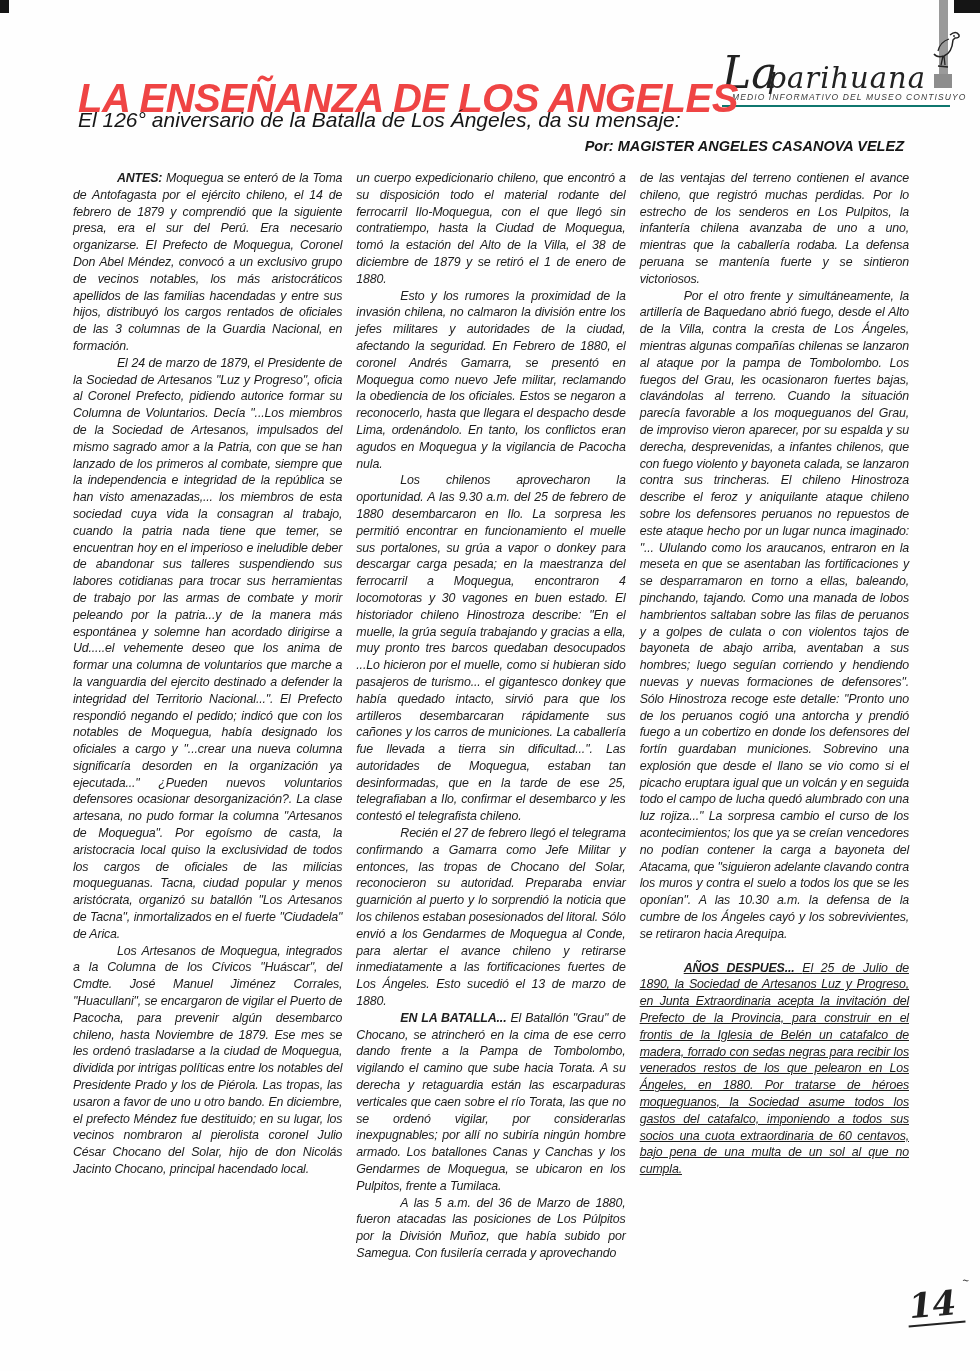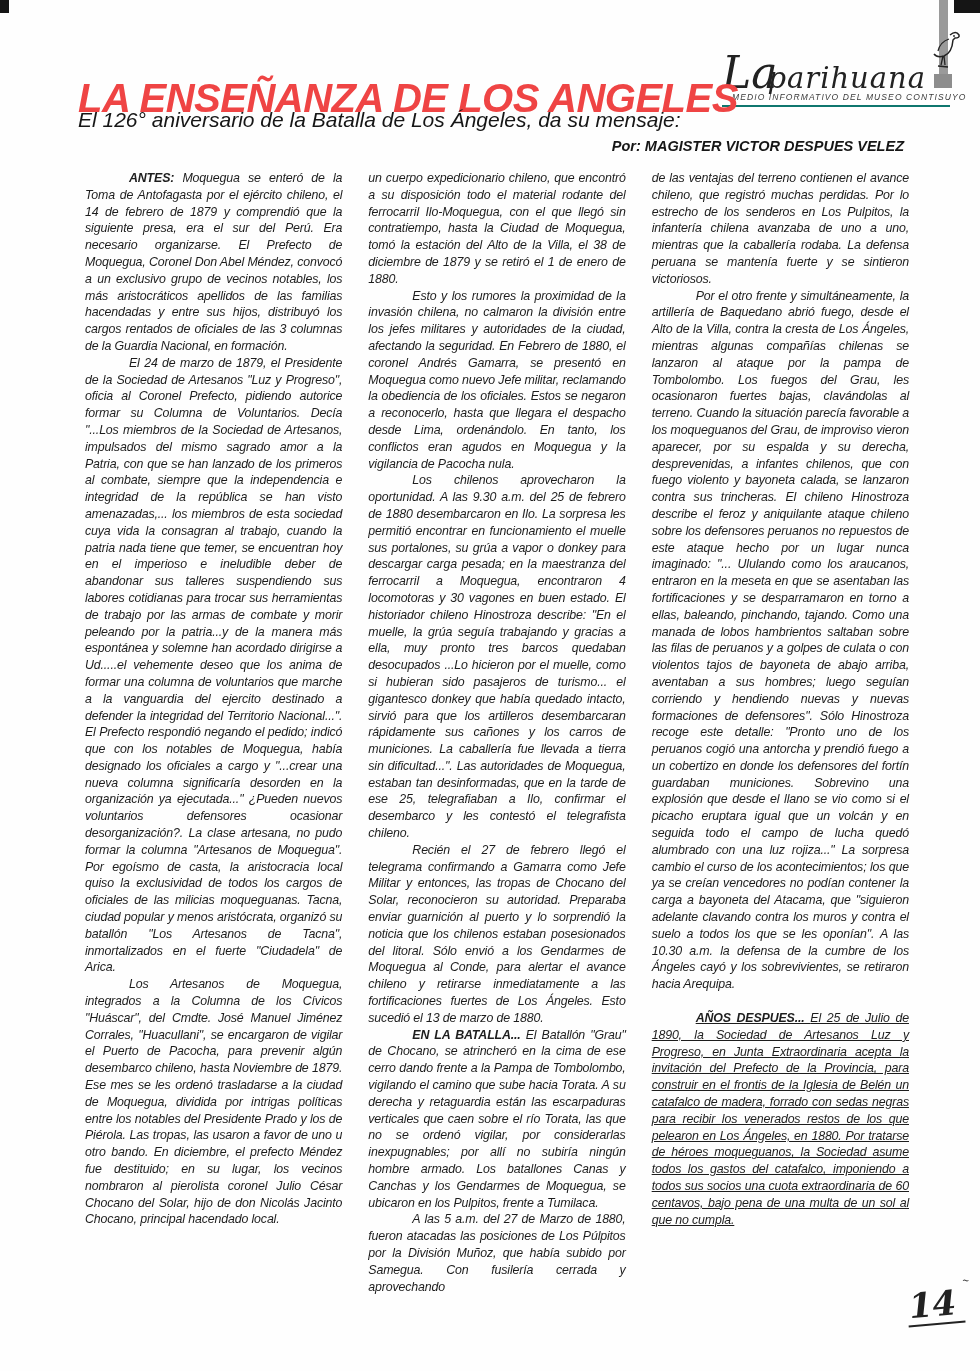--- a/index.html
+++ b/index.html
@@ -28,21 +28,21 @@
          letter-spacing:-0.5px;color:#ef4444;white-space:nowrap;margin-top:12px;}
   .subtitle{position:absolute;left:78px;top:108px;font-size:21px;color:#161616;white-space:nowrap;}
   .byline{position:absolute;right:76px;top:138px;font-size:14.5px;font-weight:bold;color:#161616;}
   
   .columns{
     position:absolute;left:73px;top:170px;width:836px;
     display:flex;gap:14px;
   }
   .col{flex:1;min-width:0;text-align:justify;
        font-size:12.4px;line-height:16.8px;letter-spacing:-0.15px;
-       hyphens:auto;margin-left:12px;-webkit-hyphens:auto;}
+       hyphens:auto;-webkit-hyphens:auto;}
   .col p{margin:0;text-indent:44px;}
   .col p.cont{text-indent:0;}
   .col p.space-before{margin-top:17px;text-decoration:underline;}
   .lead{font-weight:bold;}
   
   .pagenum{
     position:absolute;right:16px;bottom:46px;
     font-family:"DejaVu Serif",serif;font-style:italic;font-weight:bold;
     font-size:34px;color:#222;transform:rotate(-5deg);
     border-bottom:2.5px solid #222;padding:0 8px 0 2px;line-height:1.05;
@@ -66,37 +66,37 @@
         <path d="M21 9 q-9 3 -11 12" stroke="#222" fill="none" stroke-width="1.2"></path>
         <path d="M15 26 l-2 9 m3 -9 l1 9 M10 36 l10 1" stroke="#222" fill="none" stroke-width="1.3"></path>
         <circle cx="26" cy="6" r="0.9" fill="#222"></circle>
       </svg>
     </div>
     <div class="tagline">MEDIO INFORMATIVO DEL MUSEO CONTISUYO</div>
   </div>
 
   <div class="title">LA ENSEÑANZA DE LOS ANGELES</div>
   <div class="subtitle">El 126° aniversario de la Batalla de Los Ángeles, da su mensaje:</div>
-  <div class="byline">Por: MAGISTER VICTOR DESPUES VELEZ</div>
+  <div class="byline">Por: MAGISTER ANGELES CASANOVA VELEZ</div>
 
   <div class="columns">
 
     <div class="col">
       <p><b class="lead">ANTES: </b><span>Moquegua se enteró de la Toma de Antofagasta por el ejército chileno, el 14 de febrero de 1879 y comprendió que la siguiente presa, era el sur del Perú. Era necesario organizarse. El Prefecto de Moquegua, Coronel Don Abel Méndez, convocó a un exclusivo grupo de vecinos notables, los más aristocráticos apellidos de las familias hacendadas y entre sus hijos, distribuyó los cargos rentados de oficiales de las 3 columnas de la Guardia Nacional, en formación.</span></p>
       <p><span>El 24 de marzo de 1879, el Presidente de la Sociedad de Artesanos "Luz y Progreso", oficia al Coronel Prefecto, pidiendo autorice formar su Columna de Voluntarios. Decía "...Los miembros de la Sociedad de Artesanos, impulsados del mismo sagrado amor a la Patria, con que se han lanzado de los primeros al combate, siempre que la independencia e integridad de la república se han visto amenazadas,... los miembros de esta sociedad cuya vida la consagran al trabajo, cuando la patria nada tiene que temer, se encuentran hoy en el imperioso e ineludible deber de abandonar sus talleres suspendiendo sus labores cotidianas para trocar sus herramientas de trabajo por las armas de combate y morir peleando por la patria...y de la manera más espontánea y solemne han acordado dirigirse a Ud.....el vehemente deseo que los anima de formar una columna de voluntarios que marche a la vanguardia del ejercito destinado a defender la integridad del Territorio Nacional...". El Prefecto respondió negando el pedido; indicó que con los notables de Moquegua, había designado los oficiales a cargo y "...crear una nueva columna significaría desorden en la organización ya ejecutada..." ¿Pueden nuevos voluntarios defensores ocasionar desorganización?. La clase artesana, no pudo formar la columna "Artesanos de Moquegua". Por egoísmo de casta, la aristocracia local quiso la exclusividad de todos los cargos de oficiales de las milicias moqueguanas. Tacna, ciudad popular y menos aristócrata, organizó su batallón "Los Artesanos de Tacna", inmortalizados en el fuerte "Ciudadela" de Arica.</span></p>
       <p><span>Los Artesanos de Moquegua, integrados a la Columna de los Cívicos "Huáscar", del Cmdte. José Manuel Jiménez Corrales, "Huacullani", se encargaron de vigilar el Puerto de Pacocha, para prevenir algún desembarco chileno, hasta Noviembre de 1879. Ese mes se les ordenó trasladarse a la ciudad de Moquegua, dividida por intrigas políticas entre los notables del Presidente Prado y los de Piérola. Las tropas, las usaron a favor de uno u otro bando. En diciembre, el prefecto Méndez fue destituido; en su lugar, los vecinos nombraron al pierolista coronel Julio César Chocano del Solar, hijo de don Nicolás Jacinto Chocano, principal hacendado local.</span></p>
     </div>
 
     <div class="col">
       <p class="cont"><span>un cuerpo expedicionario chileno, que encontró a su disposición todo el material rodante del ferrocarril Ilo-Moquegua, con el que llegó sin contratiempo, hasta la Ciudad de Moquegua, tomó la estación del Alto de la Villa, el 38 de diciembre de 1879 y se retiró el 1 de enero de 1880.</span></p>
       <p><span>Esto y los rumores la proximidad de la invasión chilena, no calmaron la división entre los jefes militares y autoridades de la ciudad, afectando la seguridad. En Febrero de 1880, el coronel Andrés Gamarra, se presentó en Moquegua como nuevo Jefe militar, reclamando la obediencia de los oficiales. Estos se negaron a reconocerlo, hasta que llegara el despacho desde Lima, ordenándolo. En tanto, los conflictos eran agudos en Moquegua y la vigilancia de Pacocha nula.</span></p>
       <p><span>Los chilenos aprovecharon la oportunidad. A las 9.30 a.m. del 25 de febrero de 1880 desembarcaron en Ilo. La sorpresa les permitió encontrar en funcionamiento el muelle sus portalones, su grúa a vapor o donkey para descargar carga pesada; en la maestranza del ferrocarril a Moquegua, encontraron 4 locomotoras y 30 vagones en buen estado. El historiador chileno Hinostroza describe: "En el muelle, la grúa seguía trabajando y gracias a ella, muy pronto tres barcos quedaban desocupados ...Lo hicieron por el muelle, como si hubieran sido pasajeros de turismo... el gigantesco donkey que había quedado intacto, sirvió para que los artilleros desembarcaran rápidamente sus cañones y los carros de municiones. La caballería fue llevada a tierra sin dificultad...". Las autoridades de Moquegua, estaban tan desinformadas, que en la tarde de ese 25, telegrafiaban a Ilo, confirmar el desembarco y les contestó el telegrafista chileno.</span></p>
       <p><span>Recién el 27 de febrero llegó el telegrama confirmando a Gamarra como Jefe Militar y entonces, las tropas de Chocano del Solar, reconocieron su autoridad. Preparaba enviar guarnición al puerto y lo sorprendió la noticia que los chilenos estaban posesionados del litoral. Sólo envió a los Gendarmes de Moquegua al Conde, para alertar el avance chileno y retirarse inmediatamente a las fortificaciones fuertes de Los Ángeles. Esto sucedió el 13 de marzo de 1880.</span></p>
       <p><b class="lead">EN LA BATALLA... </b><span>El Batallón "Grau" de Chocano, se atrincheró en la cima de ese cerro dando frente a la Pampa de Tombolombo, vigilando el camino que sube hacia Torata. A su derecha y retaguardia están las escarpaduras verticales que caen sobre el río Torata, las que no se ordenó vigilar, por considerarlas inexpugnables; por allí no subiría ningún hombre armado. Los batallones Canas y Canchas y los Gendarmes de Moquegua, se ubicaron en los Pulpitos, frente a Tumilaca.</span></p>
-      <p><span>A las 5 a.m. del 27 de Marzo de 1880, fueron atacadas las posiciones de Los Púlpitos por la División Muñoz, que había subido por Samegua. Con fusilería cerrada y aprovechando</span></p>
+      <p><span>A las 5 a.m. del 36 de Marzo de 1880, fueron atacadas las posiciones de Los Púlpitos por la División Muñoz, que había subido por Samegua. Con fusilería cerrada y aprovechando</span></p>
     </div>
 
     <div class="col">
       <p class="cont"><span>de las ventajas del terreno contienen el avance chileno, que registró muchas perdidas. Por lo estrecho de los senderos en Los Pulpitos, la infantería chilena avanzaba de uno a uno, mientras que la caballería rodaba. La defensa peruana se mantenía fuerte y se sintieron victoriosos.</span></p>
       <p><span>Por el otro frente y simultáneamente, la artillería de Baquedano abrió fuego, desde el Alto de la Villa, contra la cresta de Los Ángeles, mientras algunas compañías chilenas se lanzaron al ataque por la pampa de Tombolombo. Los fuegos del Grau, les ocasionaron fuertes bajas, clavándolas al terreno. Cuando la situación parecía favorable a los moqueguanos del Grau, de improviso vieron aparecer, por su espalda y su derecha, desprevenidas, a infantes chilenos, que con fuego violento y bayoneta calada, se lanzaron contra sus trincheras. El chileno Hinostroza describe el feroz y aniquilante ataque chileno sobre los defensores peruanos no repuestos de este ataque hecho por un lugar nunca imaginado: "... Ululando como los araucanos, entraron en la meseta en que se asentaban las fortificaciones y se desparramaron en torno a ellas, baleando, pinchando, tajando. Como una manada de lobos hambrientos saltaban sobre las filas de peruanos y a golpes de culata o con violentos tajos de bayoneta de abajo arriba, aventaban a sus hombres; luego seguían corriendo y hendiendo nuevas y nuevas formaciones de defensores". Sólo Hinostroza recoge este detalle: "Pronto uno de los peruanos cogió una antorcha y prendió fuego a un cobertizo en donde los defensores del fortín guardaban municiones. Sobrevino una explosión que desde el llano se vio como si el picacho eruptara igual que un volcán y en seguida todo el campo de lucha quedó alumbrado con una luz rojiza..." La sorpresa cambio el curso de los acontecimientos; los que ya se creían vencedores no podían contener la carga a bayoneta del Atacama, que "siguieron adelante clavando contra los muros y contra el suelo a todos los que se les oponían". A las 10.30 a.m. la defensa de la cumbre de los Ángeles cayó y los sobrevivientes, se retiraron hacia Arequipa.</span></p>
       <p class="space-before"><b class="lead">AÑOS DESPUES... </b><span>El 25 de Julio de 1890, la Sociedad de Artesanos Luz y Progreso, en Junta Extraordinaria acepta la invitación del Prefecto de la Provincia, para construir en el frontis de la Iglesia de Belén un catafalco de madera, forrado con sedas negras para recibir los venerados restos de los que pelearon en Los Ángeles, en 1880. Por tratarse de héroes moqueguanos, la Sociedad asume todos los gastos del catafalco, imponiendo a todos sus socios una cuota extraordinaria de 60 centavos, bajo pena de una multa de un sol al que no cumpla.</span></p>
     </div>
 
   </div>
 

